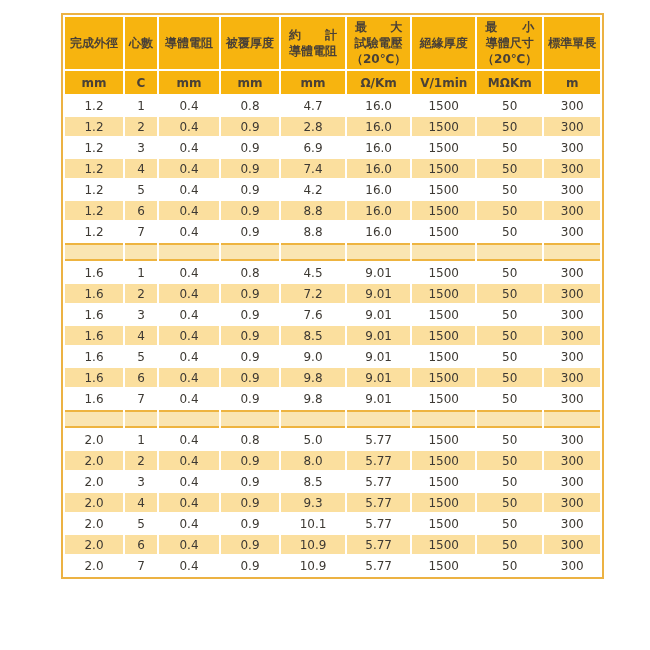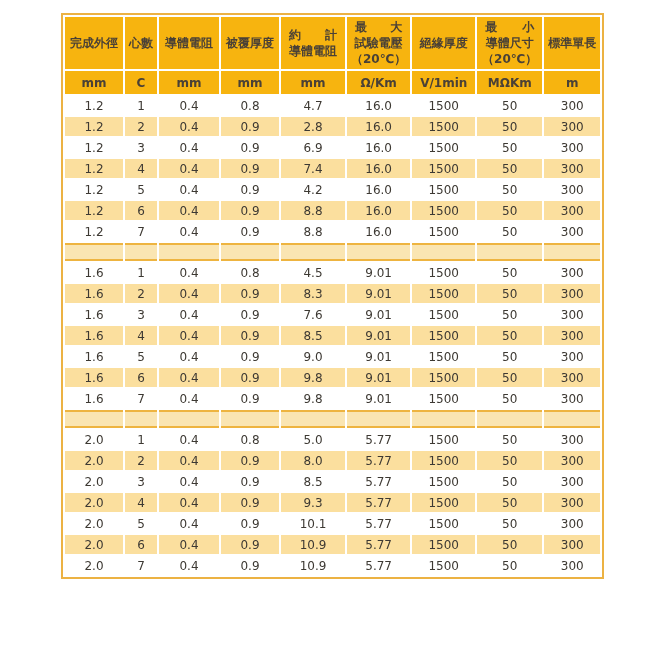--- a/index.html
+++ b/index.html
@@ -298,21 +298,21 @@
           <td>9.01</td>
           <td>1500</td>
           <td>50</td>
           <td>300</td>
         </tr>
         <tr class="data-row alt">
           <td>1.6</td>
           <td>2</td>
           <td>0.4</td>
           <td>0.9</td>
-          <td>8.3</td>
+          <td>7.2</td>
           <td>9.01</td>
           <td>1500</td>
           <td>50</td>
           <td>300</td>
         </tr>
         <tr class="data-row">
           <td>1.6</td>
           <td>3</td>
           <td>0.4</td>
           <td>0.9</td>

